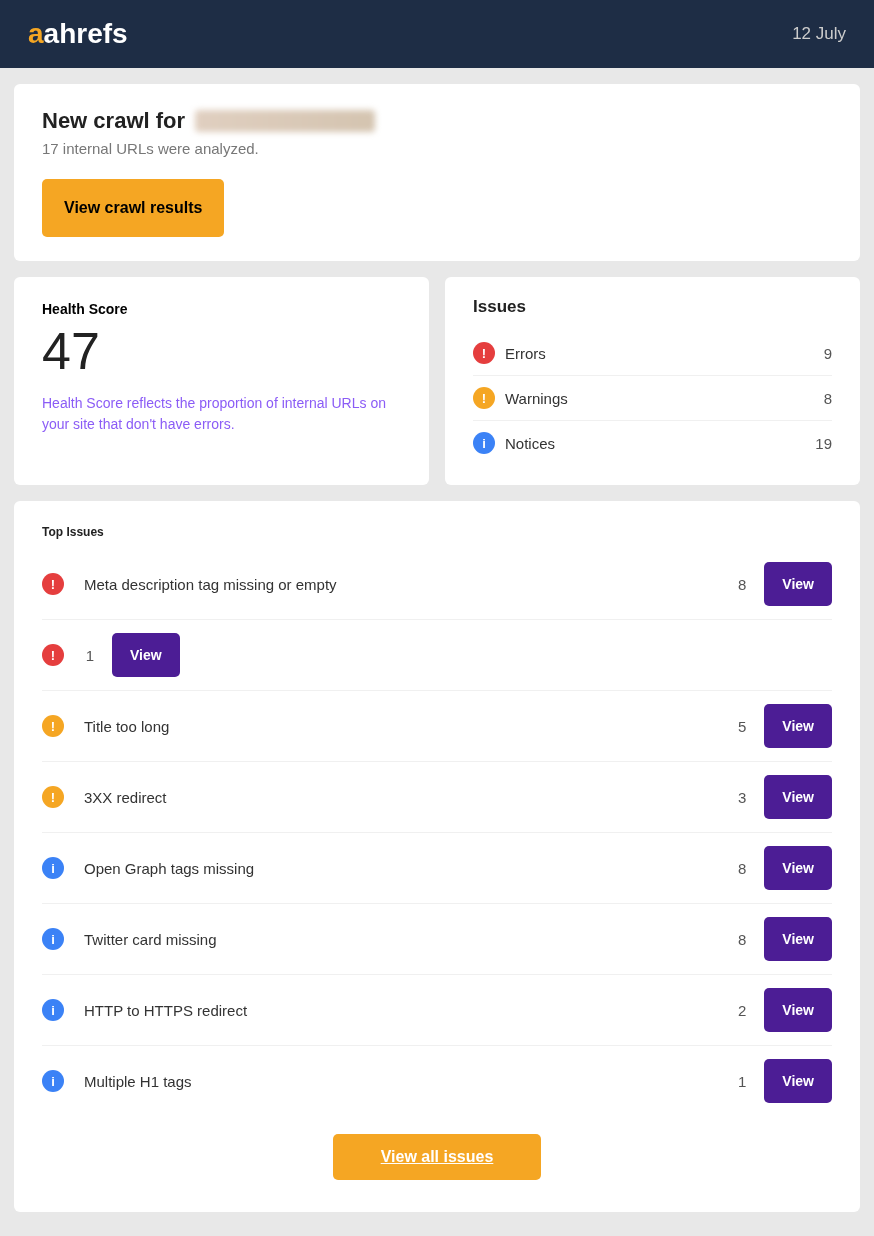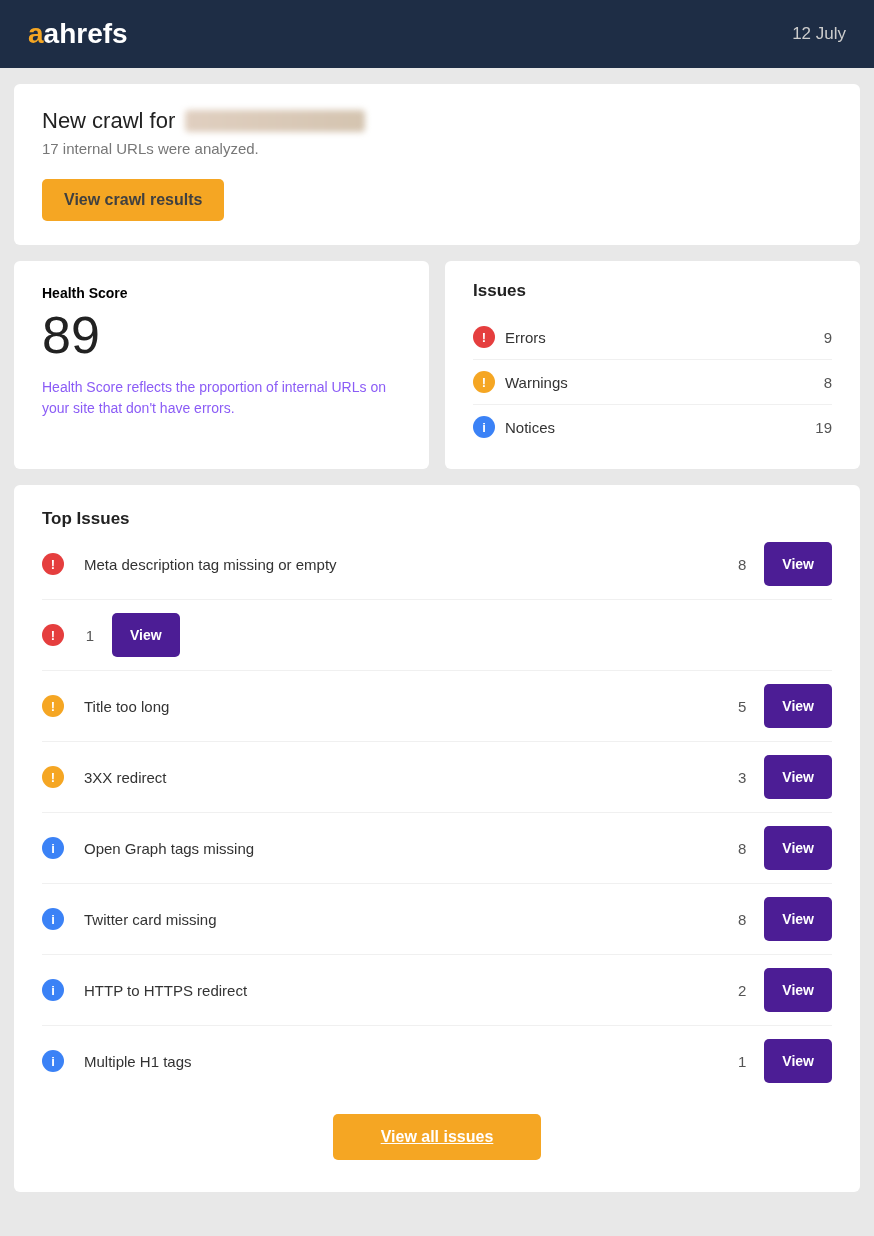--- a/index.html
+++ b/index.html
@@ -35,21 +35,21 @@
     .card {
       background: #fff;
       border-radius: 6px;
       margin: 16px 14px;
       padding: 24px 28px;
     }
 
     
     .crawl-title {
       font-size: 22px;
-      font-weight: 400;
+      font-weight: 700;
       color: #222;
       display: flex;
       align-items: center;
       gap: 10px;
       margin-bottom: 6px;
     }
     .blurred-domain {
       display: inline-block;
       width: 180px;
       height: 22px;
@@ -58,24 +58,24 @@
       filter: blur(3px);
       vertical-align: middle;
     }
     .crawl-subtitle {
       color: #777;
       font-size: 15px;
       margin-bottom: 22px;
     }
     .btn-orange {
       background: #f5a623;
-      color: #404040;
+      color: #000000;
       border: none;
       border-radius: 5px;
-      padding: 12px 22px;
+      padding: 20px 22px;
       font-size: 16px;
       font-weight: 600;
       cursor: pointer;
     }
 
     
     .metrics-row {
       display: flex;
       gap: 16px;
       margin: 0 14px 16px 14px;
@@ -151,23 +151,24 @@
     }
 
     
     .top-issues-card {
       background: #fff;
       border-radius: 6px;
       margin: 0 14px 16px 14px;
       padding: 24px 28px;
     }
     .top-issues-title {
-      font-size: 17px;
+      font-size: 12px;
       font-weight: 700;
       color: #222;
+      margin-bottom: 10px;
     }
     .top-issue-row {
       display: flex;
       align-items: center;
       padding: 13px 0;
       border-bottom: 1px solid #f0f0f0;
     }
     .top-issue-row:last-child { border-bottom: none; }
     .top-issue-label {
       flex: 1;
@@ -227,21 +228,21 @@
     <span class="blurred-domain"></span>
   </div>
   <div class="crawl-subtitle">17 internal URLs were analyzed.</div>
   <button class="btn-orange">View crawl results</button>
 </div>
 
 <div class="metrics-row">
 
   <div class="health-card">
     <div class="health-label">Health Score</div>
-    <div class="health-score">89</div>
+    <div class="health-score">47</div>
     <div class="health-desc">Health Score reflects the proportion of internal URLs on your site that don't have errors.</div>
   </div>
 
   <div class="issues-card">
     <div class="issues-title">Issues</div>
 
     <div class="issue-row">
       <div class="issue-icon icon-error">!</div>
       <div class="issue-name">Errors</div>
       <div class="issue-count">9</div>

